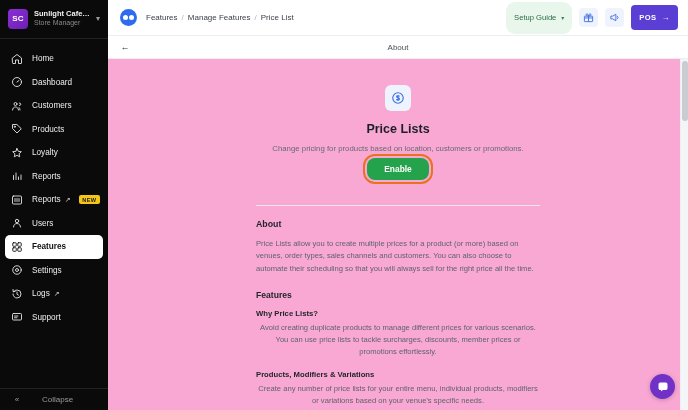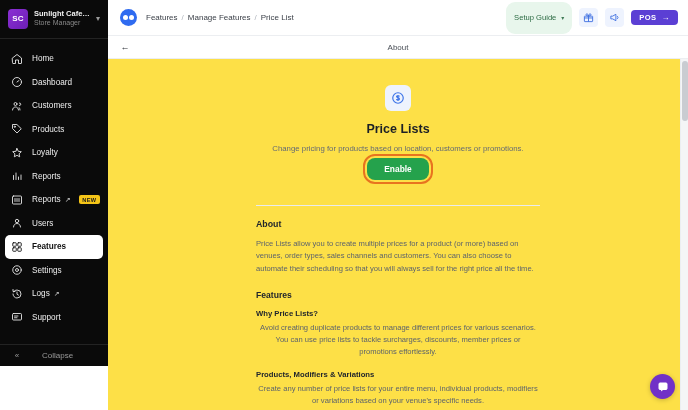--- a/index.html
+++ b/index.html
@@ -6,21 +6,21 @@
   html, body {
     width: 688px; height: 410px;
     font-family: "Liberation Sans", sans-serif;
     background: #ffffff;
     overflow: hidden;
   }
   .app { display: flex; width: 688px; height: 410px; position: relative; }
 
   
   .sidebar {
-    width: 108px; height: 366px;
+    width: 108px; height: 410px;
     background: #0a0a0a;
     display: flex; flex-direction: column;
     flex: 0 0 108px;
     position: relative;
   }
   .venue-card {
     display: flex; align-items: center;
     padding: 8px 6px 8px 8px;
     gap: 6px; height: 37px;
   }
@@ -106,21 +106,21 @@
   .icon-btn {
     width: 19px; height: 19px; border-radius: 4px;
     background: #eef3fe; display: flex; align-items: center;
     justify-content: center; cursor: pointer; color: #3d6fe0;
   }
   .icon-btn svg { width: 11px; height: 11px; display: block; }
   .pos-btn {
     display: flex; align-items: center; gap: 5px;
     background: #5b3fd4; color: #fff;
     font-size: 7.6px; font-weight: 700; letter-spacing: .4px;
-    height: 15px; padding: 0 8px; border-radius: 4px; cursor: pointer;
+    height: 25px; padding: 0 8px; border-radius: 4px; cursor: pointer;
   }
   .pos-btn .arr { font-size: 8px; font-weight: 400; }
 
   .subbar {
     height: 23px; flex: 0 0 23px;
     border-bottom: 1px solid #eceef1;
     display: flex; align-items: center; position: relative; background: #fff;
   }
   .back-btn {
     position: absolute; left: 10px;
@@ -128,21 +128,21 @@
     display: flex; align-items: center; justify-content: center;
     color: #2b2f36; cursor: pointer; font-size: 9px;
   }
   .subbar-title {
     width: 100%; text-align: center;
     font-size: 8px; color: #4a4f57; font-weight: 400;
   }
 
   
   .scroll-area {
-    flex: 1; overflow: hidden; position: relative; background: #fde047;
+    flex: 1; overflow: hidden; position: relative; background: #f9a8d4;
   }
   .scroll-inner { padding: 0 0 10px 0; }
 
   .hero { padding: 26px 0 14px 0; text-align: center; }
   .hero-icon {
     width: 26px; height: 26px; margin: 0 auto 11px auto;
     background: #eef3fd; border-radius: 6px;
     display: flex; align-items: center; justify-content: center; color: #3d74e8;
   }
   .hero-icon svg { width: 14px; height: 14px; display: block; }

